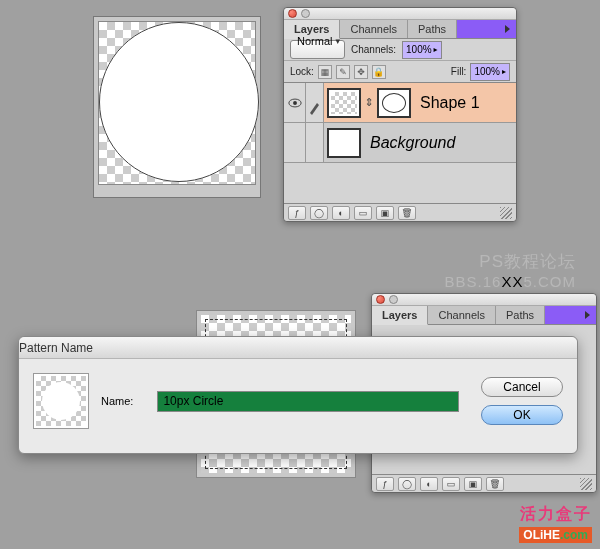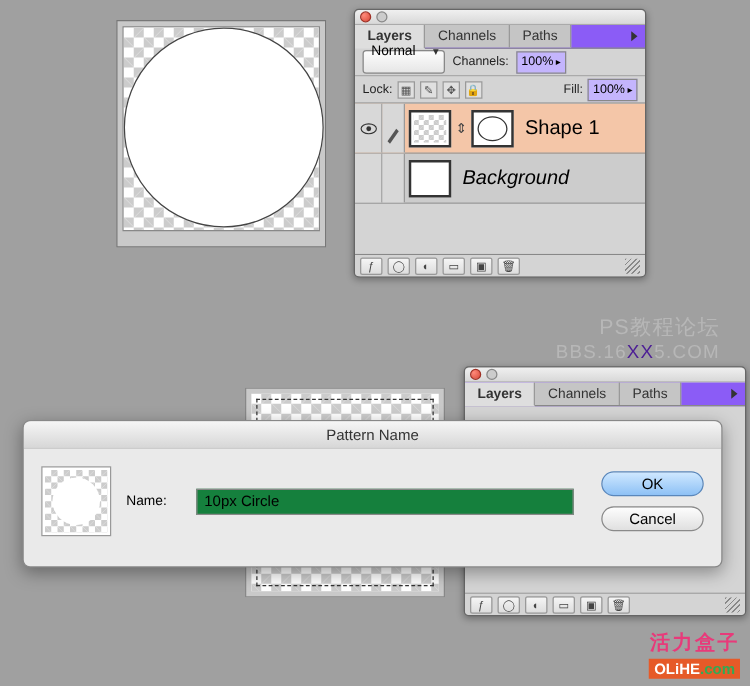--- a/index.html
+++ b/index.html
@@ -72,21 +72,21 @@
     width:0;height:0;border-top:4px solid transparent;border-bottom:4px solid transparent;border-left:5px solid #333;
   }
   .opts-row {
     height:22px; display:flex; align-items:center; padding:0 6px; gap:6px;
     border-bottom:1px solid #aaa;
   }
   .select {
     display:flex; align-items:center; height:17px;
     background:linear-gradient(#fdfdfd,#e6e6e6);
     border:1px solid #888; border-radius:3px;
-    padding:0 4px 17px 6px; font-size:11px; gap:14px;
+    padding:0 4px 17px 6px; font-size:11px; gap:3px;
   }
   .select .caret { font-size:9px; color:#333;}
   .lbl { font-size:10px; color:#222;}
   .field {
     display:flex; align-items:center; height:18px;
     background:#c4b5fd; border:1px solid #888; padding:0 3px;
     font-size:10px;
   }
   .field .tri { margin-left:2px; font-size:8px;}
   .lock-row {
@@ -126,21 +126,21 @@
   }
   .pb { width:18px; height:14px; border:1px solid #999; background:linear-gradient(#f5f5f5,#ddd); border-radius:2px; display:flex; align-items:center; justify-content:center; font-size:9px; color:#444;}
   .resize { margin-left:auto; width:12px; height:12px;
     background:repeating-linear-gradient(135deg,#888 0,#888 1px,transparent 1px,transparent 3px);}
   
   .watermark {
     position:absolute; right:24px; top:250px; text-align:right;
     font-family:Arial,sans-serif; font-size:15px; letter-spacing:1px;
     color:#b7b7b7;
   }
-  .watermark .xx { color:#4c1d95; }
+  .watermark .xx { color:#000000; }
   .watermark .l1 { font-size:17px; font-weight:500;}
   
   .canvas2 {
     position:absolute; left:196px; top:310px;
     width:160px; height:168px;
     border:1px solid #888; background:#c9c9c9;
     z-index:1;
   }
   .canvas2 .checker { position:absolute; inset:4px;}
   .canvas2 .sel-marq {
@@ -154,21 +154,21 @@
   
   .dialog {
     position:absolute; left:18px; top:336px;
     width:560px; height:118px;
     background:#eaeaea;
     border:1px solid #888; border-radius:6px;
     box-shadow:0 4px 14px rgba(0,0,0,.35);
     z-index:5;
   }
   .dialog-title {
-    height:22px; text-align:center; font-size:12px;
+    height:22px; font-size:12px;
     padding-top:4px; color:#333;
     background:linear-gradient(#f6f6f6,#d7d7d7);
     border-bottom:1px solid #b5b5b5;
     border-radius:6px 6px 0 0;
   }
   .dialog-body {
     display:flex; align-items:center; padding:14px 14px; gap:12px;
   }
   .preview {
     width:56px; height:56px; border:1px solid #999; background:#fff;
@@ -345,22 +345,22 @@
   <div class="dialog-title">Pattern Name</div>
   <div class="dialog-body">
     <div class="preview">
       <div class="checker"></div>
     </div>
     <div class="name-wrap">
       <span>Name:</span>
       <input class="name-input" value="10px Circle" style="">
     </div>
     <div class="btns">
+      <div class="btn">Cancel</div>
       <div class="btn primary">OK</div>
-      <div class="btn">Cancel</div>
     </div>
   </div>
 </div>
 
 <div class="brand1">活力盒子</div>
 <div class="brand2">
   <span>OLiHE</span><span class="dot">.com</span>
 </div>
 
 </body></html>

